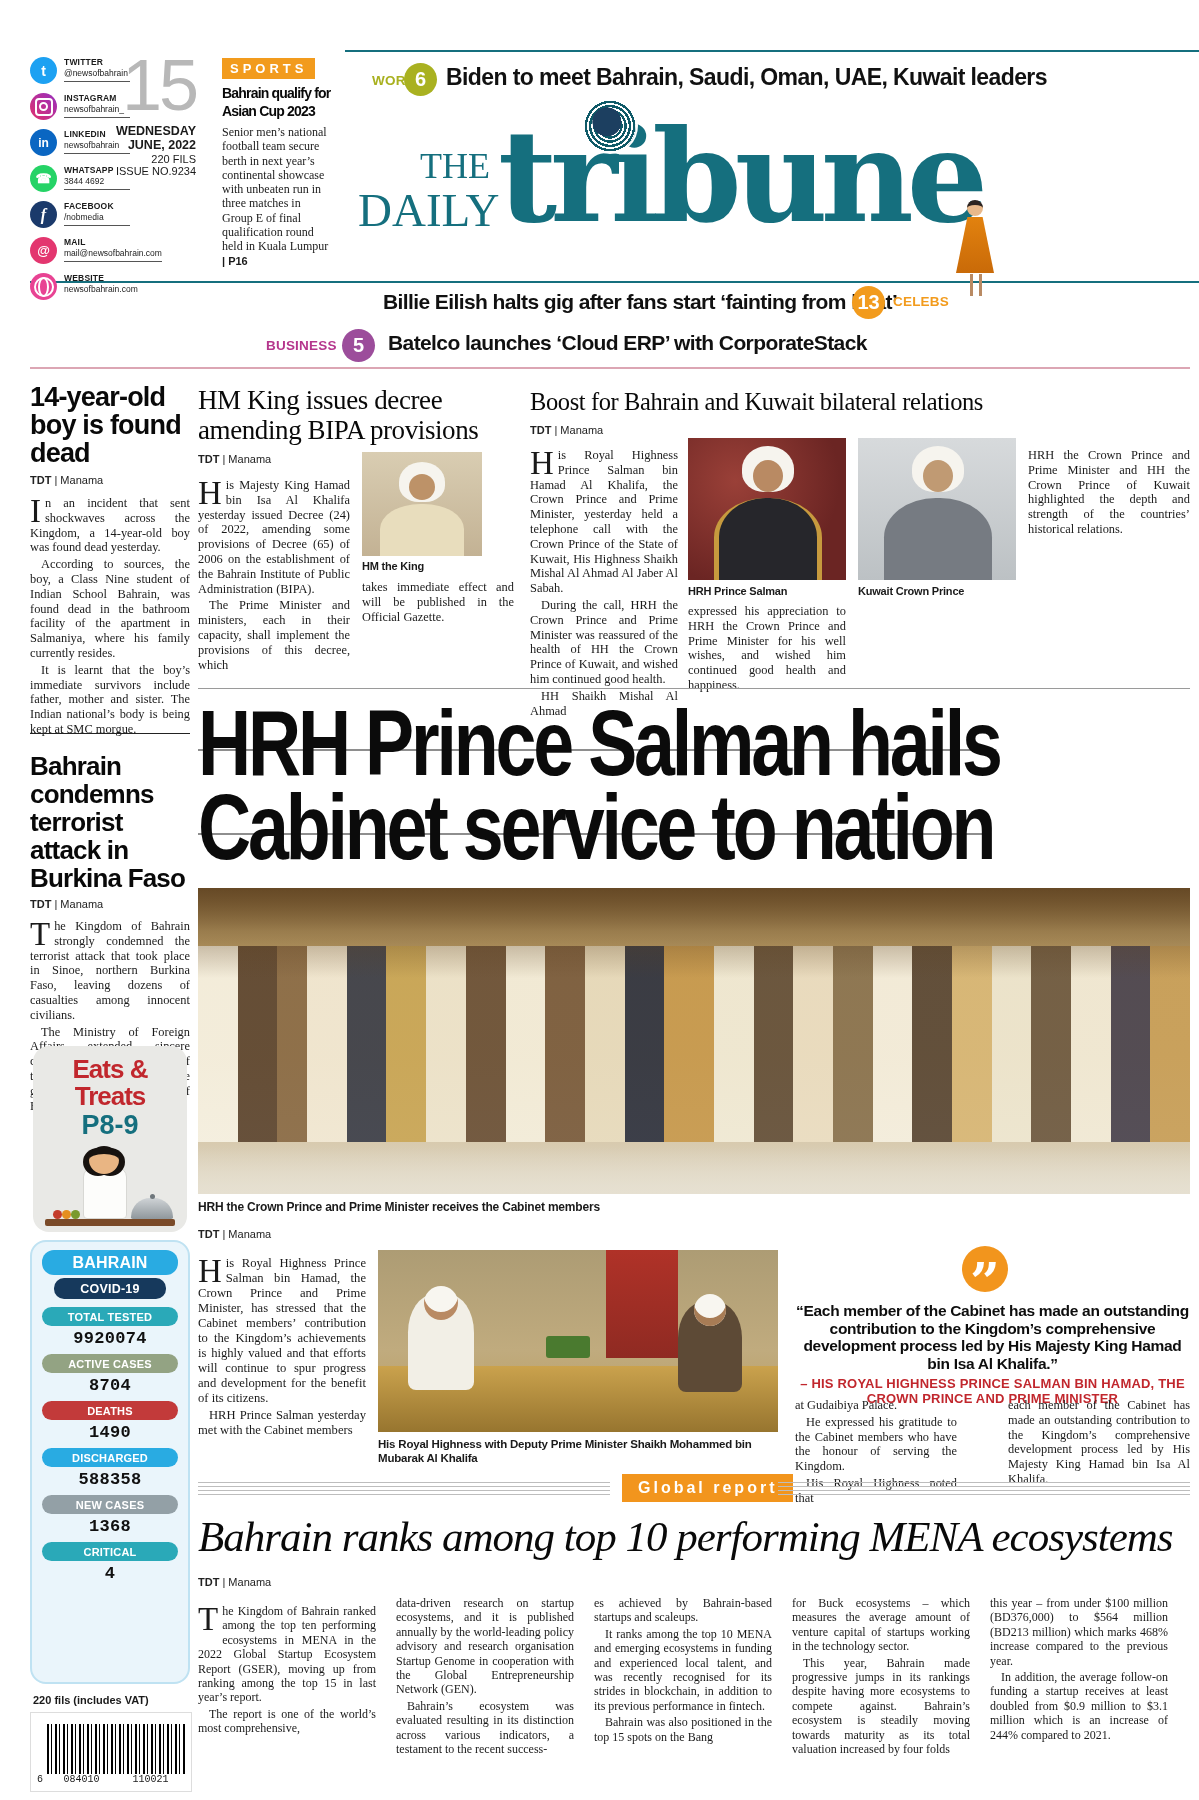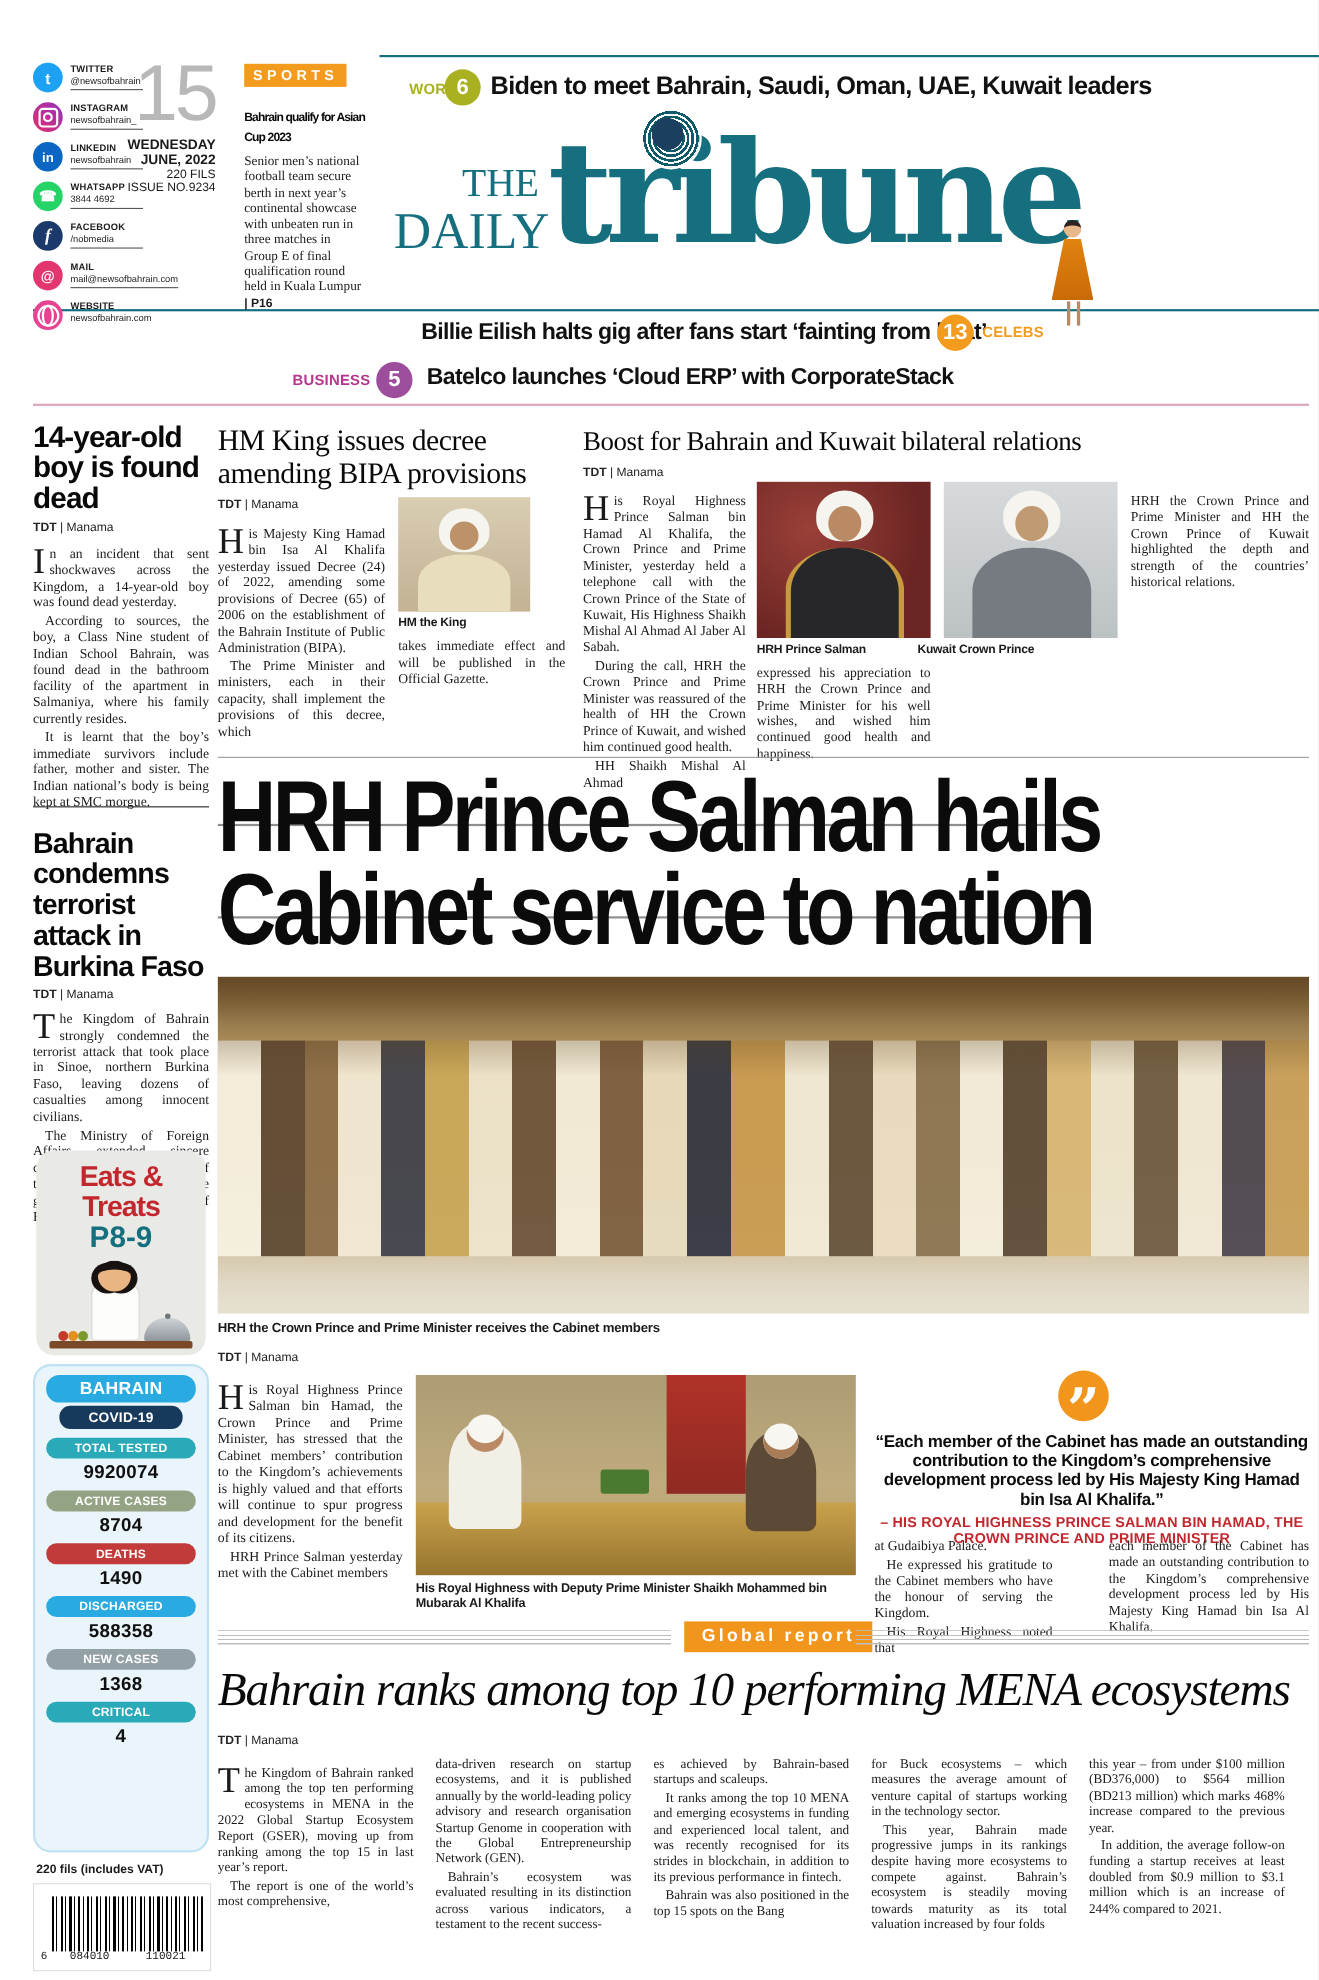--- a/index.html
+++ b/index.html
@@ -72,21 +72,21 @@
          display:flex;align-items:center;justify-content:center}
   .qicon::before{content:"”";font-family:"DejaVu Serif",serif;font-weight:700;font-size:52px;line-height:0;margin-top:26px}
   .quote{font-family:"Liberation Sans",sans-serif;font-weight:800;font-size:15.5px;line-height:17.5px;
          text-align:center;letter-spacing:-.3px;color:#0d0d0d}
   .quoteattr{font-family:"Liberation Sans",sans-serif;font-weight:700;font-size:13px;color:var(--red);
              text-align:center;letter-spacing:.2px}
   
   .cvbox{position:absolute;background:#eaf5fb;border:2px solid #bfe2f2;border-radius:16px;padding:8px 10px}
   .cv-pill{border-radius:10px;color:#fff;font-family:"Liberation Sans",sans-serif;font-weight:800;
            font-size:11px;text-align:center;padding:3.5px 0;letter-spacing:.2px}
-  .cv-val{font-family:Liberation Sans, sans-serif;font-weight:800;font-size:17px;text-align:center;
+  .cv-val{font-family:Liberation Mono, monospace;font-weight:800;font-size:17px;text-align:center;
           color:#101010;padding:3px 0 6px;letter-spacing:.3px}
   .bg-blue{background:var(--blue)} .bg-navy{background:var(--navy)} .bg-teal2{background:var(--teal2)}
   .bg-oliveg{background:var(--oliveg)} .bg-red{background:#c23a3a} .bg-greyp{background:var(--greyp)}
   
   .eats{position:absolute;background:#e9e9e6;border-radius:16px;text-align:center;overflow:hidden}
   .eats .l1{color:var(--red);font-family:"Liberation Sans",sans-serif;font-weight:800;font-size:26px;letter-spacing:-1px;line-height:27px}
   .eats .pg{color:var(--teal);font-family:"Liberation Sans",sans-serif;font-weight:700;font-size:27px;letter-spacing:0}
   
   .glines{position:absolute;height:13px;background:repeating-linear-gradient(180deg,#bdbdbd 0 1px,rgba(0,0,0,0) 1px 4px)}
   .gtag{position:absolute;background:#f2951d;color:#fff;font-family:"Liberation Sans",sans-serif;
@@ -145,21 +145,21 @@
   <div class="abs sans" style="left:100px;top:52px;width:96px;text-align:right">
     <div style="font-size:72px;line-height:66px;color:#b8b8b8;letter-spacing:-3px;font-weight:400">15</div>
     <div style="font-weight:800;font-size:12.5px;margin-top:6px">WEDNESDAY</div>
     <div style="font-weight:800;font-size:12.5px">JUNE, 2022</div>
     <div style="font-size:11px;margin-top:1px">220 FILS</div>
     <div style="font-size:11px">ISSUE NO.9234</div>
   </div>
 
   <div class="abs" style="left:222px;top:58px;width:112px">
     <span class="sporttag">SPORTS</span>
-    <div class="condhead" style="font-size:11px;line-height:18px;margin-top:19px">Bahrain qualify for Asian Cup 2023</div>
+    <div class="condhead" style="font-size:14px;line-height:18px;margin-top:5px">Bahrain qualify for Asian Cup 2023</div>
     <div style="font-size:12px;line-height:14.3px;margin-top:5px;text-align:left"><span>Senior men’s national football team secure berth in next year’s continental showcase with unbeaten run in three matches in Group E of final qualification round held in Kuala Lumpur </span><b class="sans" style="font-size:11px">| P16</b></div>
   </div>
 
   <div class="striplabel" style="left:372px;top:73px;color:var(--olive)">WORLD</div>
   <div class="numcirc" style="left:404px;top:63px;background:var(--olive)">6</div>
   <div class="striphead" style="left:446px;top:64px;font-size:23px">Biden to meet Bahrain, Saudi, Oman, UAE, Kuwait leaders</div>
 
   <div class="abs mast-small" style="left:358px;top:147px;width:132px">
     <div style="font-size:36px;line-height:38px">THE</div>
     <div style="font-size:47px;line-height:50px">DAILY</div>
@@ -293,21 +293,21 @@
   </div>
   <div class="abs caption" style="left:688px;top:585px;width:158px">HRH Prince Salman</div>
   <div class="abs body" style="left:688px;top:604px;width:158px">
     <p>expressed his appreciation to HRH the Crown Prince and Prime Minister for his well wishes, and wished him continued good health and happiness.</p>
   </div>
   <div class="ph" style="left:858px;top:438px;width:158px;height:142px;background:linear-gradient(180deg,#d7dadc,#bcc1c4)">
     <span class="gh" style="left:54px;top:8px;width:52px;height:46px"></span>
     <span class="fc" style="left:65px;top:22px;width:30px;height:32px;background:#c09a73"></span>
     <span class="bd" style="left:26px;top:60px;width:108px;height:82px;background:#767b82"></span>
   </div>
-  <div class="abs caption" style="left:834px;top:585px;width:158px">Kuwait Crown Prince</div>
+  <div class="abs caption" style="left:858px;top:585px;width:158px">Kuwait Crown Prince</div>
   <div class="abs body" style="left:1028px;top:448px;width:162px">
     <p>HRH the Crown Prince and Prime Minister and HH the Crown Prince of Kuwait highlighted the depth and strength of the countries’ historical relations.</p>
   </div>
 
   <div class="abs" style="left:198px;top:688px;width:992px;border-top:1px solid #9a9a9a"></div>
 
   <div class="abs" style="left:198px;top:700px">
     <span class="bigline" style="font-size:92px;line-height:86px">
       <span class="thr"></span>
       <span class="txt">HRH Prince Salman hails</span>

